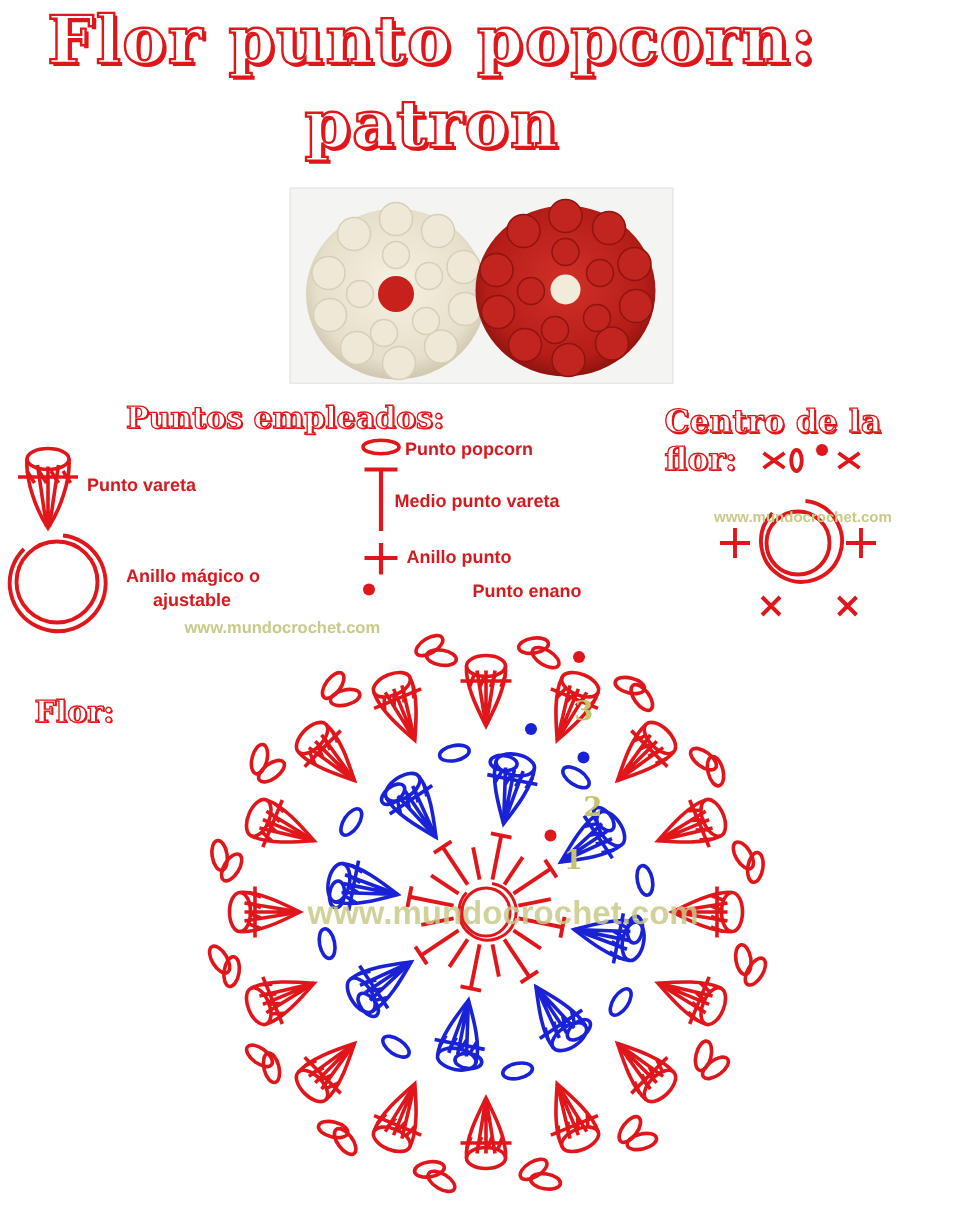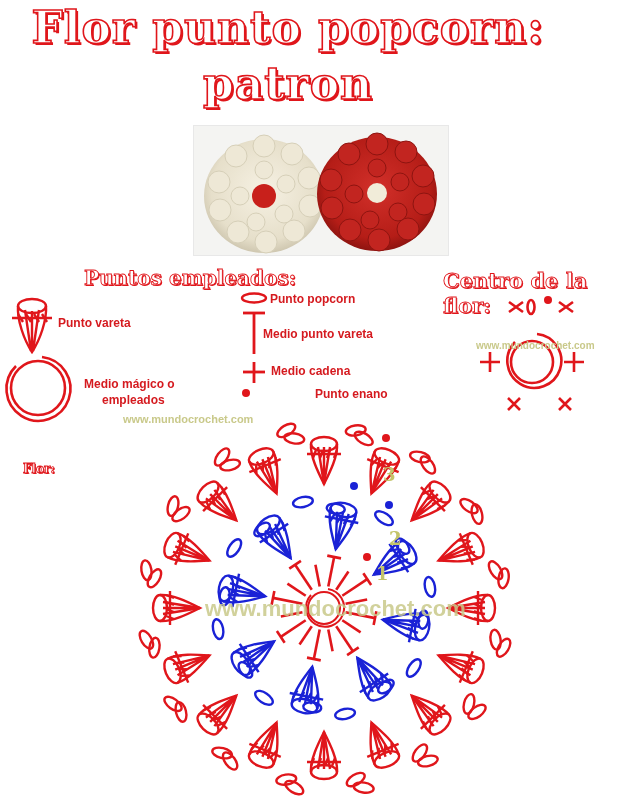--- a/index.html
+++ b/index.html
@@ -381,28 +381,28 @@
       </g>
   </g>
 
   <circle cx="367" cy="557" r="4" fill="#e0161b"></circle>
   <circle cx="354" cy="486" r="4" fill="#1a22d6"></circle>
   <circle cx="389" cy="505" r="4" fill="#1a22d6"></circle>
   <circle cx="386" cy="438" r="4" fill="#e0161b"></circle>
 </svg>
 
 <div class="lbl" style="left:58px;top:316px;">Punto vareta</div>
-<div class="lbl" style="left:84px;top:377px;">Medio mágico o</div>
-<div class="lbl" style="left:102px;top:393px;">empleados</div>
+<div class="lbl" style="left:84px;top:377px;">Anillo mágico o</div>
+<div class="lbl" style="left:102px;top:393px;">ajustable</div>
 <div class="lbl" style="left:270px;top:292px;">Punto popcorn</div>
 <div class="lbl" style="left:263px;top:327px;text-align:center;">Medio punto vareta</div>
-<div class="lbl" style="left:271px;top:364px;">Medio cadena</div>
+<div class="lbl" style="left:271px;top:364px;">Anillo punto</div>
 <div class="lbl" style="left:271px;top:387px;margin-left:44px;">Punto enano</div>
 <div class="wm" style="left:123px;top:413px;font-size:11px;">www.mundocrochet.com</div>
 
 <div class="sect" style="left:443px;top:268px;font-size:21px;">Centro de la flor:</div>
 <div class="wm" style="left:476px;top:340px;font-size:10px;">www.mundocrochet.com</div>
 
-<div class="sect" style="left:23px;top:462px;font-size:12px;">Flor:</div>
+<div class="sect" style="left:23px;top:462px;font-size:20px;">Flor:</div>
 <div class="wm" style="left:376px;top:563px;font-size:18px;color:#c4c46a;font-family:'DejaVu Serif',serif;">1</div>
 <div class="wm" style="left:389px;top:528px;font-size:18px;color:#c4c46a;font-family:'DejaVu Serif',serif;">2</div>
 <div class="wm" style="left:383px;top:464px;font-size:18px;color:#c4c46a;font-family:'DejaVu Serif',serif;">3</div>
 <div class="wm" style="left:205px;top:596px;font-size:22px;opacity:0.85;">www.mundocrochet.com</div>
 
 </body></html>

